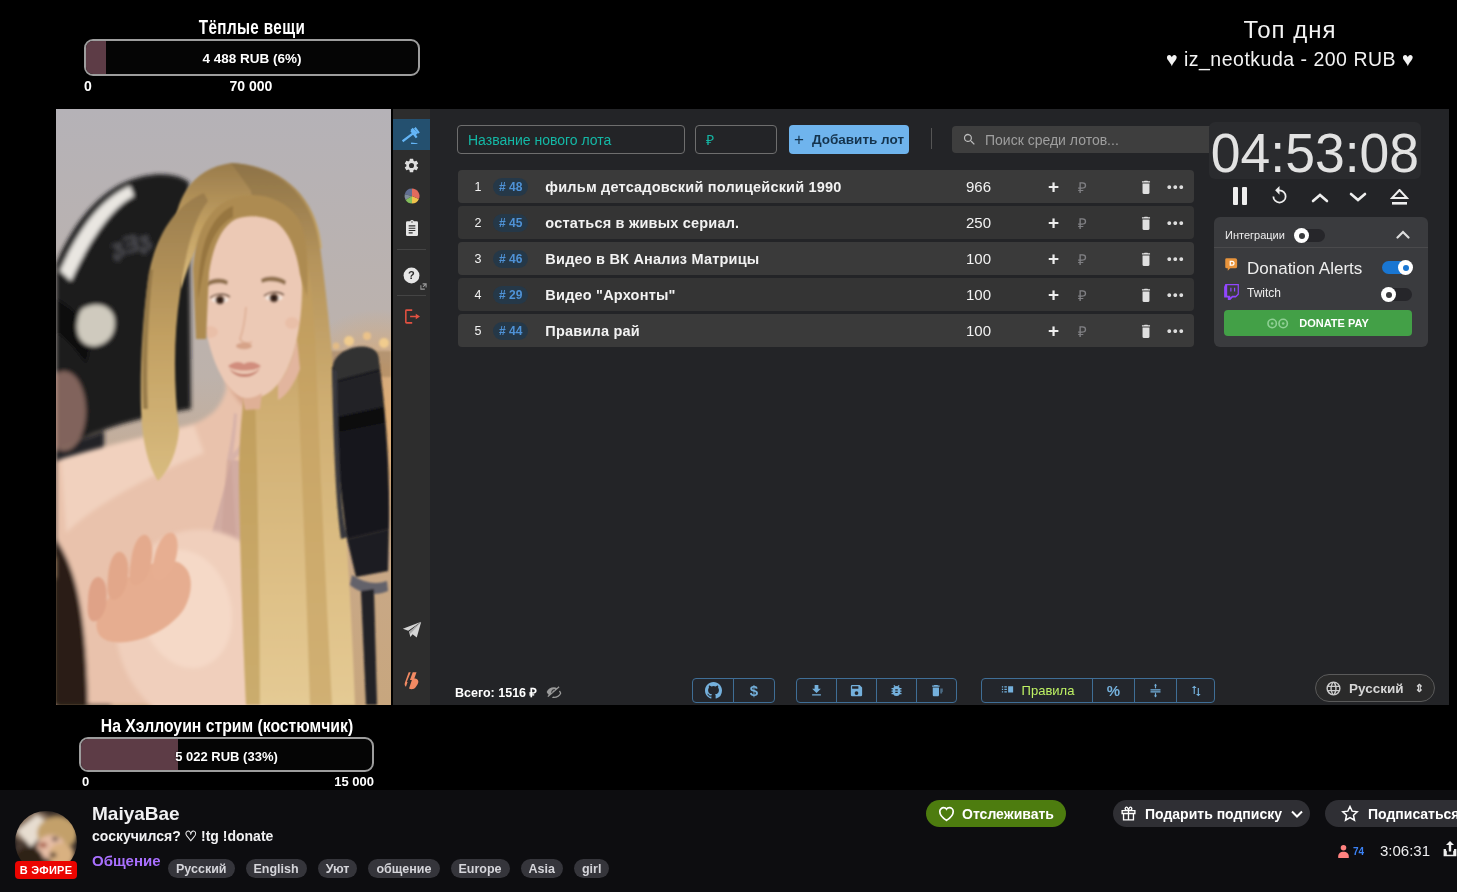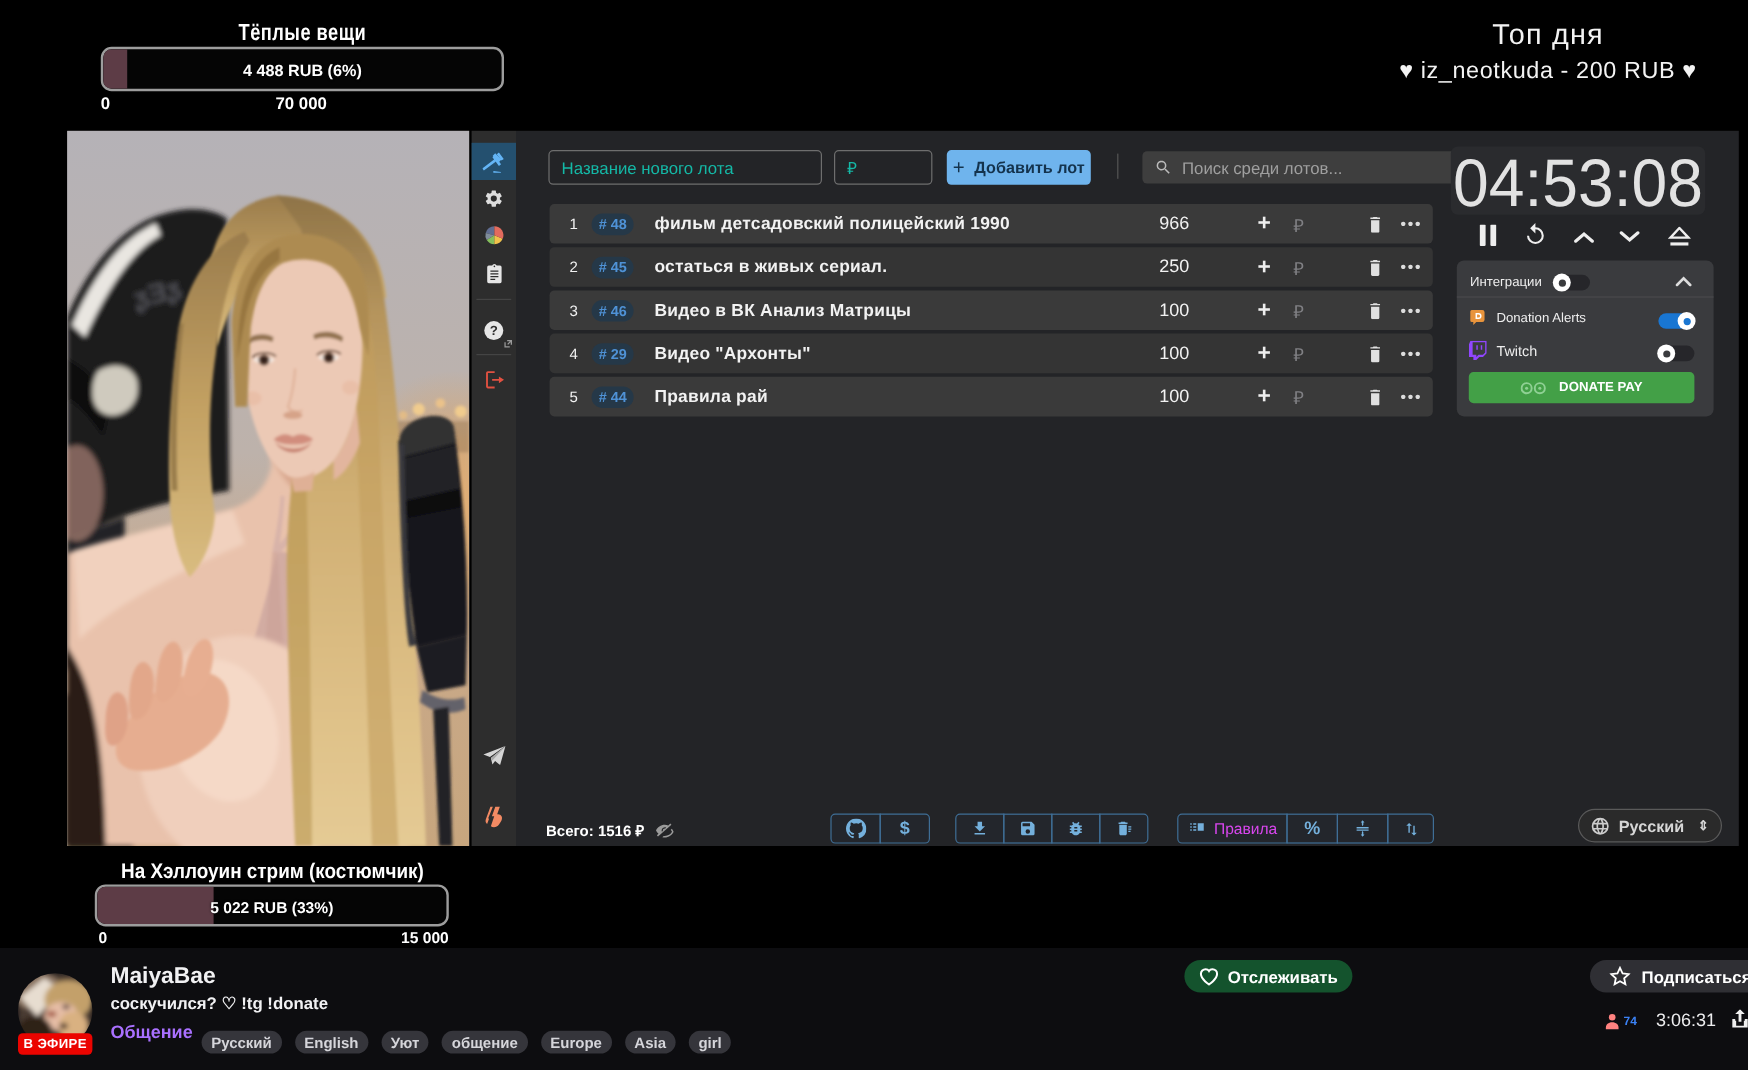--- a/index.html
+++ b/index.html
@@ -339,21 +339,21 @@
         </svg>
       </div>
     <div class="bcell" style="width:41px">
         <svg width="15" height="15" viewBox="0 0 24 24">
           <path fill="#74b0dc" d="M6 19c0 1.1.9 2 2 2h6c1.1 0 2-.9 2-2V7H6v12zM17 4h-2.5l-1-1h-5l-1 1H5v2h12V4z"></path>
           <path fill="#74b0dc" d="M18 9h4v1.5h-4zM18 12h4v1.5h-4zM18 15h3v1.5h-3z"></path>
         </svg>
       </div>
   </div>
   <div class="bgrp" style="left:551px">
-    <div class="bcell" style="width:92px;font-size:13px;color:#d946ef"><svg width="15" height="15" viewBox="0 0 24 24" style="margin-right:7px">
+    <div class="bcell" style="width:112px;font-size:13px;color:#bef264"><svg width="15" height="15" viewBox="0 0 24 24" style="margin-right:7px">
           <path fill="#74b0dc" d="M3 5h2v2H3zM7 5h4v2H7zM3 9h2v2H3zM7 9h4v2H7zM3 13h2v2H3zM7 13h4v2H7zM13 5h8v10h-8z"></path>
         </svg>Правила</div>
     <div class="bcell" style="width:43px;font-size:15px;font-weight:bold">%</div>
     <div class="bcell" style="width:43px">
         <svg width="15" height="15" viewBox="0 0 24 24">
           <path fill="#74b0dc" d="M11 3h2v4l-1 2-1-2zM4 10h16v1.8H4zm0 3.2h16V15H4zM11 21h2v-4l-1-2-1 2z"></path>
           <path fill="#74b0dc" d="m12 1 2.5 3h-5zM12 23l2.5-3h-5z"></path>
         </svg>
       </div>
     <div class="bcell" style="width:39px">
@@ -397,21 +397,21 @@
         </span>
       </div>
     <svg class="abs" style="left:182px;top:13px" width="14" height="9" viewBox="0 0 14 9">
         <path d="M1.5 7.5 7 2l5.5 5.5" stroke="#ddd" stroke-width="2.2" fill="none" stroke-linecap="round"></path>
       </svg>
     <div class="abs" style="left:0;top:30px;width:214px;height:1px;background:#4a4a4c"></div>
     <svg class="abs" style="left:10px;top:40px" width="15" height="15" viewBox="0 0 24 24">
         <path fill="#e8943c" d="M4 2h14a3 3 0 0 1 3 3v10a3 3 0 0 1-3 3h-8l-4 4v-4H4a2 2 0 0 1-2-2V4a2 2 0 0 1 2-2z"></path>
         <path fill="#fff" d="M9 6h4a4 4 0 0 1 0 8H9z M11 8v4h2a2 2 0 0 0 0-4z"></path>
       </svg>
-    <div class="abs" style="left:33px;top:42px;font-size:11px">Donation Alerts</div>
+    <div class="abs" style="left:33px;top:42px;font-size:17px">Donation Alerts</div>
     <div class="toggle" style="left:168px;top:44px;background:#1976d2">
         <span class="knob" style="right:-1px">
           <i style="background:#1976d2"></i>
         </span>
       </div>
     <svg class="abs" style="left:10px;top:67px" width="15" height="16" viewBox="0 0 24 26">
         <path fill="#9146ff" d="M2 0 0 5v17h6v4h4l4-4h5l5-5V0H2zm20 16-3 3h-6l-3 3v-3H5V2h17v14z"></path>
         <path fill="#9146ff" d="M10 6h2v6h-2zM16 6h2v6h-2z"></path>
       </svg>
     <div class="abs" style="left:33px;top:69px;font-size:12px">Twitch</div>
@@ -466,25 +466,33 @@
   <div class="abs" style="left:92px;top:62px;font-size:15px;font-weight:600;color:#a970ff">Общение</div>
   <div class="abs" style="left:168px;top:69px;display:flex">
     <div class="tag">Русский</div>
       <div class="tag">English</div>
       <div class="tag">Уют</div>
       <div class="tag">общение</div>
       <div class="tag">Europe</div>
       <div class="tag">Asia</div>
       <div class="tag">girl</div>
   </div>
-  <div class="pill" style="left:987px;top:10px;width:140px;background:#14532d">
+  <div class="pill" style="left:926px;top:10px;width:140px;background:#4d7c0f">
     <svg width="17" height="16" viewBox="0 0 24 22" style="margin-right:7px">
         <path fill="none" stroke="#fff" stroke-width="2.4" d="M12 20S2.5 14 2.5 7.5C2.5 4.5 5 2 8 2c1.7 0 3.2.8 4 2.1C12.8 2.8 14.3 2 16 2c3 0 5.5 2.5 5.5 5.5C21.5 14 12 20 12 20z"></path>
       </svg>
     Отслеживать</div>
+  <div class="pill" style="left:1113px;top:10px;width:197px;background:#2f2f34">
+    <svg width="17" height="17" viewBox="0 0 24 24" style="margin-right:8px">
+        <path fill="none" stroke="#fff" stroke-width="1.9" d="M3 8h18v4H3zM5 12h14v9H5zM12 8v13M12 8S9 8 7.8 6.6c-1-1.2-.4-3.3 1.2-3.5C11.4 2.8 12 8 12 8zm0 0s3 0 4.2-1.4c1-1.2.4-3.3-1.2-3.5C12.6 2.8 12 8 12 8z"></path>
+      </svg>
+    Подарить подписку
+    <svg width="12" height="8" viewBox="0 0 12 8" style="margin-left:9px">
+        <path d="M1 1.5 6 6.5 11 1.5" stroke="#fff" stroke-width="2" fill="none"></path>
+      </svg></div>
   <div class="pill" style="left:1325px;top:10px;width:168px;background:#2f2f34;justify-content:flex-start;padding-left:16px">
     <svg width="18" height="17" viewBox="0 0 24 23" style="margin-right:9px">
         <path fill="none" stroke="#fff" stroke-width="2" d="m12 2 2.9 6.3 6.9.8-5.1 4.7 1.4 6.8L12 17.2l-6.1 3.4 1.4-6.8L2.2 9.1l6.9-.8z"></path>
       </svg>
     Подписаться</div>
   <svg class="abs" style="left:1337px;top:54px" width="13" height="14" viewBox="0 0 16 17">
       <circle cx="8" cy="4.5" r="3.4" fill="#ff8280"></circle>
       <path fill="#ff8280" d="M8 9.5c-4 0-6.5 2.4-6.5 5.4V17h13v-2.1c0-3-2.5-5.4-6.5-5.4z"></path>
     </svg>
   <div class="abs" style="left:1353px;top:56px;font-size:10px;font-weight:bold;color:#3b82f6">74</div>

